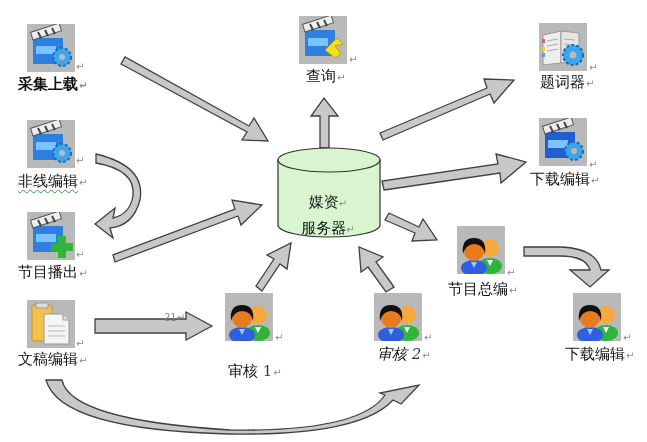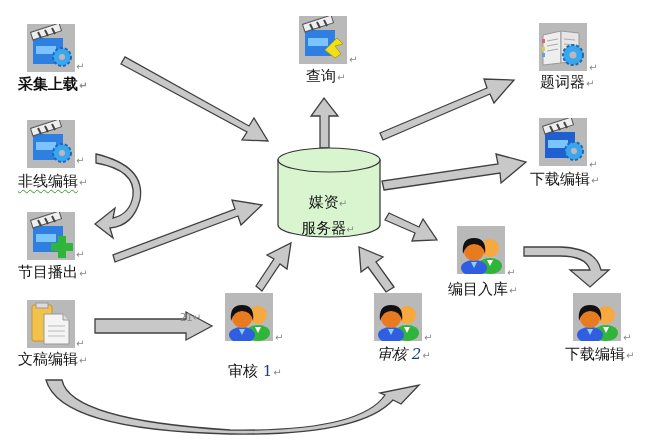--- a/index.html
+++ b/index.html
@@ -236,32 +236,32 @@
         <circle cx="33" cy="22" r="9" fill="#f7a83e"></circle>
         <path d="M24,20 Q33,8 42,20 Q38,14 33,14 Q28,14 24,20 Z" fill="#d9a030"></path>
         <ellipse cx="17" cy="42" rx="13" ry="8" fill="#2f5fe0"></ellipse>
         <path d="M14,36 L17,42 L20,36 Z" fill="#8ad0ff"></path>
         <circle cx="17" cy="25" r="10" fill="#e87a20"></circle>
         <path d="M6,28 Q4,12 17,12 Q30,12 28,28 Q26,18 17,18 Q9,18 6,28 Z" fill="#111"></path>
       </svg>
   </div>
   <span class="ret" style="left:50px;top:42px;">↵</span>
 </div>
-<div class="label" style="left:448px;top:280px;"><span>编目入库</span><span class="mark">↵</span></div>
+<div class="label" style="left:448px;top:280px;"><span>节目总编</span><span class="mark">↵</span></div>
 
 <div class="node" style="left:573px;top:293px;">
   <div class="icon">
     <svg viewBox="0 0 48 48">
         <ellipse cx="33" cy="40" rx="12" ry="8" fill="#2fb53a"></ellipse>
         <path d="M30,34 L33,40 L36,34 Z" fill="#fff"></path>
         <circle cx="33" cy="22" r="9" fill="#f7a83e"></circle>
         <path d="M24,20 Q33,8 42,20 Q38,14 33,14 Q28,14 24,20 Z" fill="#d9a030"></path>
         <ellipse cx="17" cy="42" rx="13" ry="8" fill="#2f5fe0"></ellipse>
         <path d="M14,36 L17,42 L20,36 Z" fill="#8ad0ff"></path>
         <circle cx="17" cy="25" r="10" fill="#e87a20"></circle>
         <path d="M6,28 Q4,12 17,12 Q30,12 28,28 Q26,18 17,18 Q9,18 6,28 Z" fill="#111"></path>
       </svg>
   </div>
   <span class="ret" style="left:50px;top:40px;">↵</span>
 </div>
 <div class="label" style="left:565px;top:345px;"><span>下载编辑</span><span class="mark">↵</span></div>
 
-<span class="stray" style="left:180px;top:312px;">21↵</span>
+<span class="stray" style="left:164px;top:312px;">21↵</span>
 
 </body></html>

